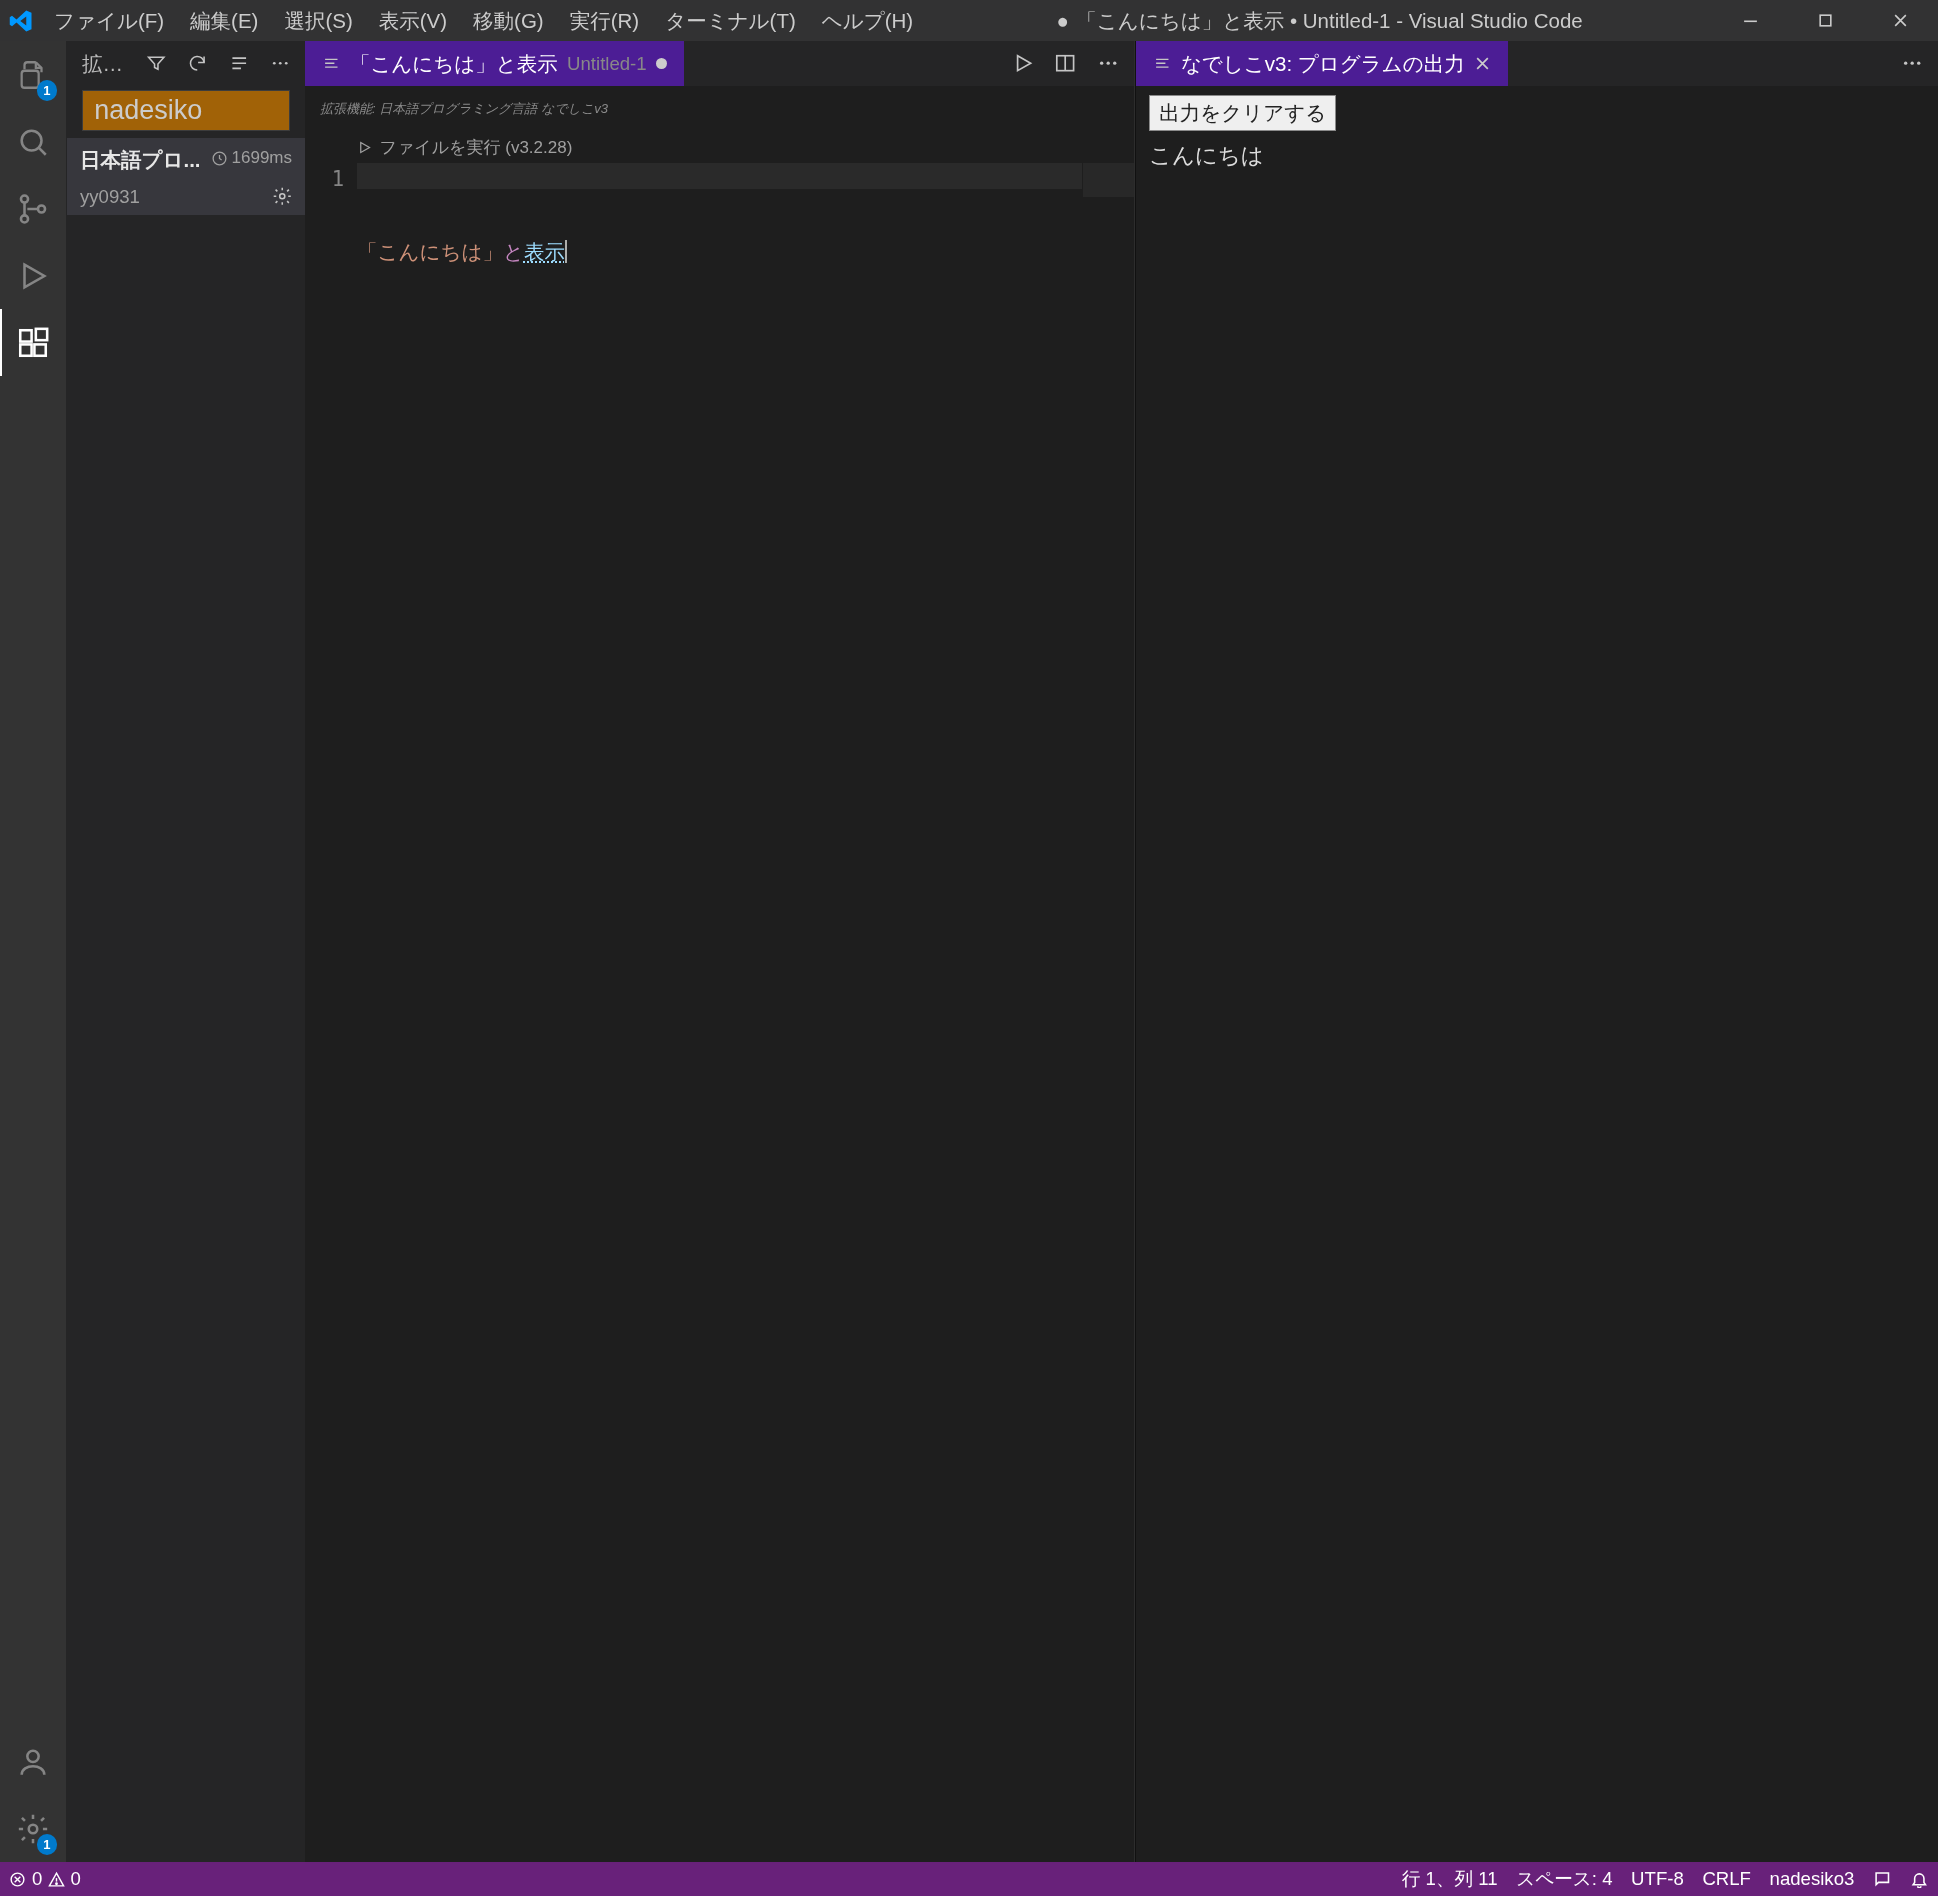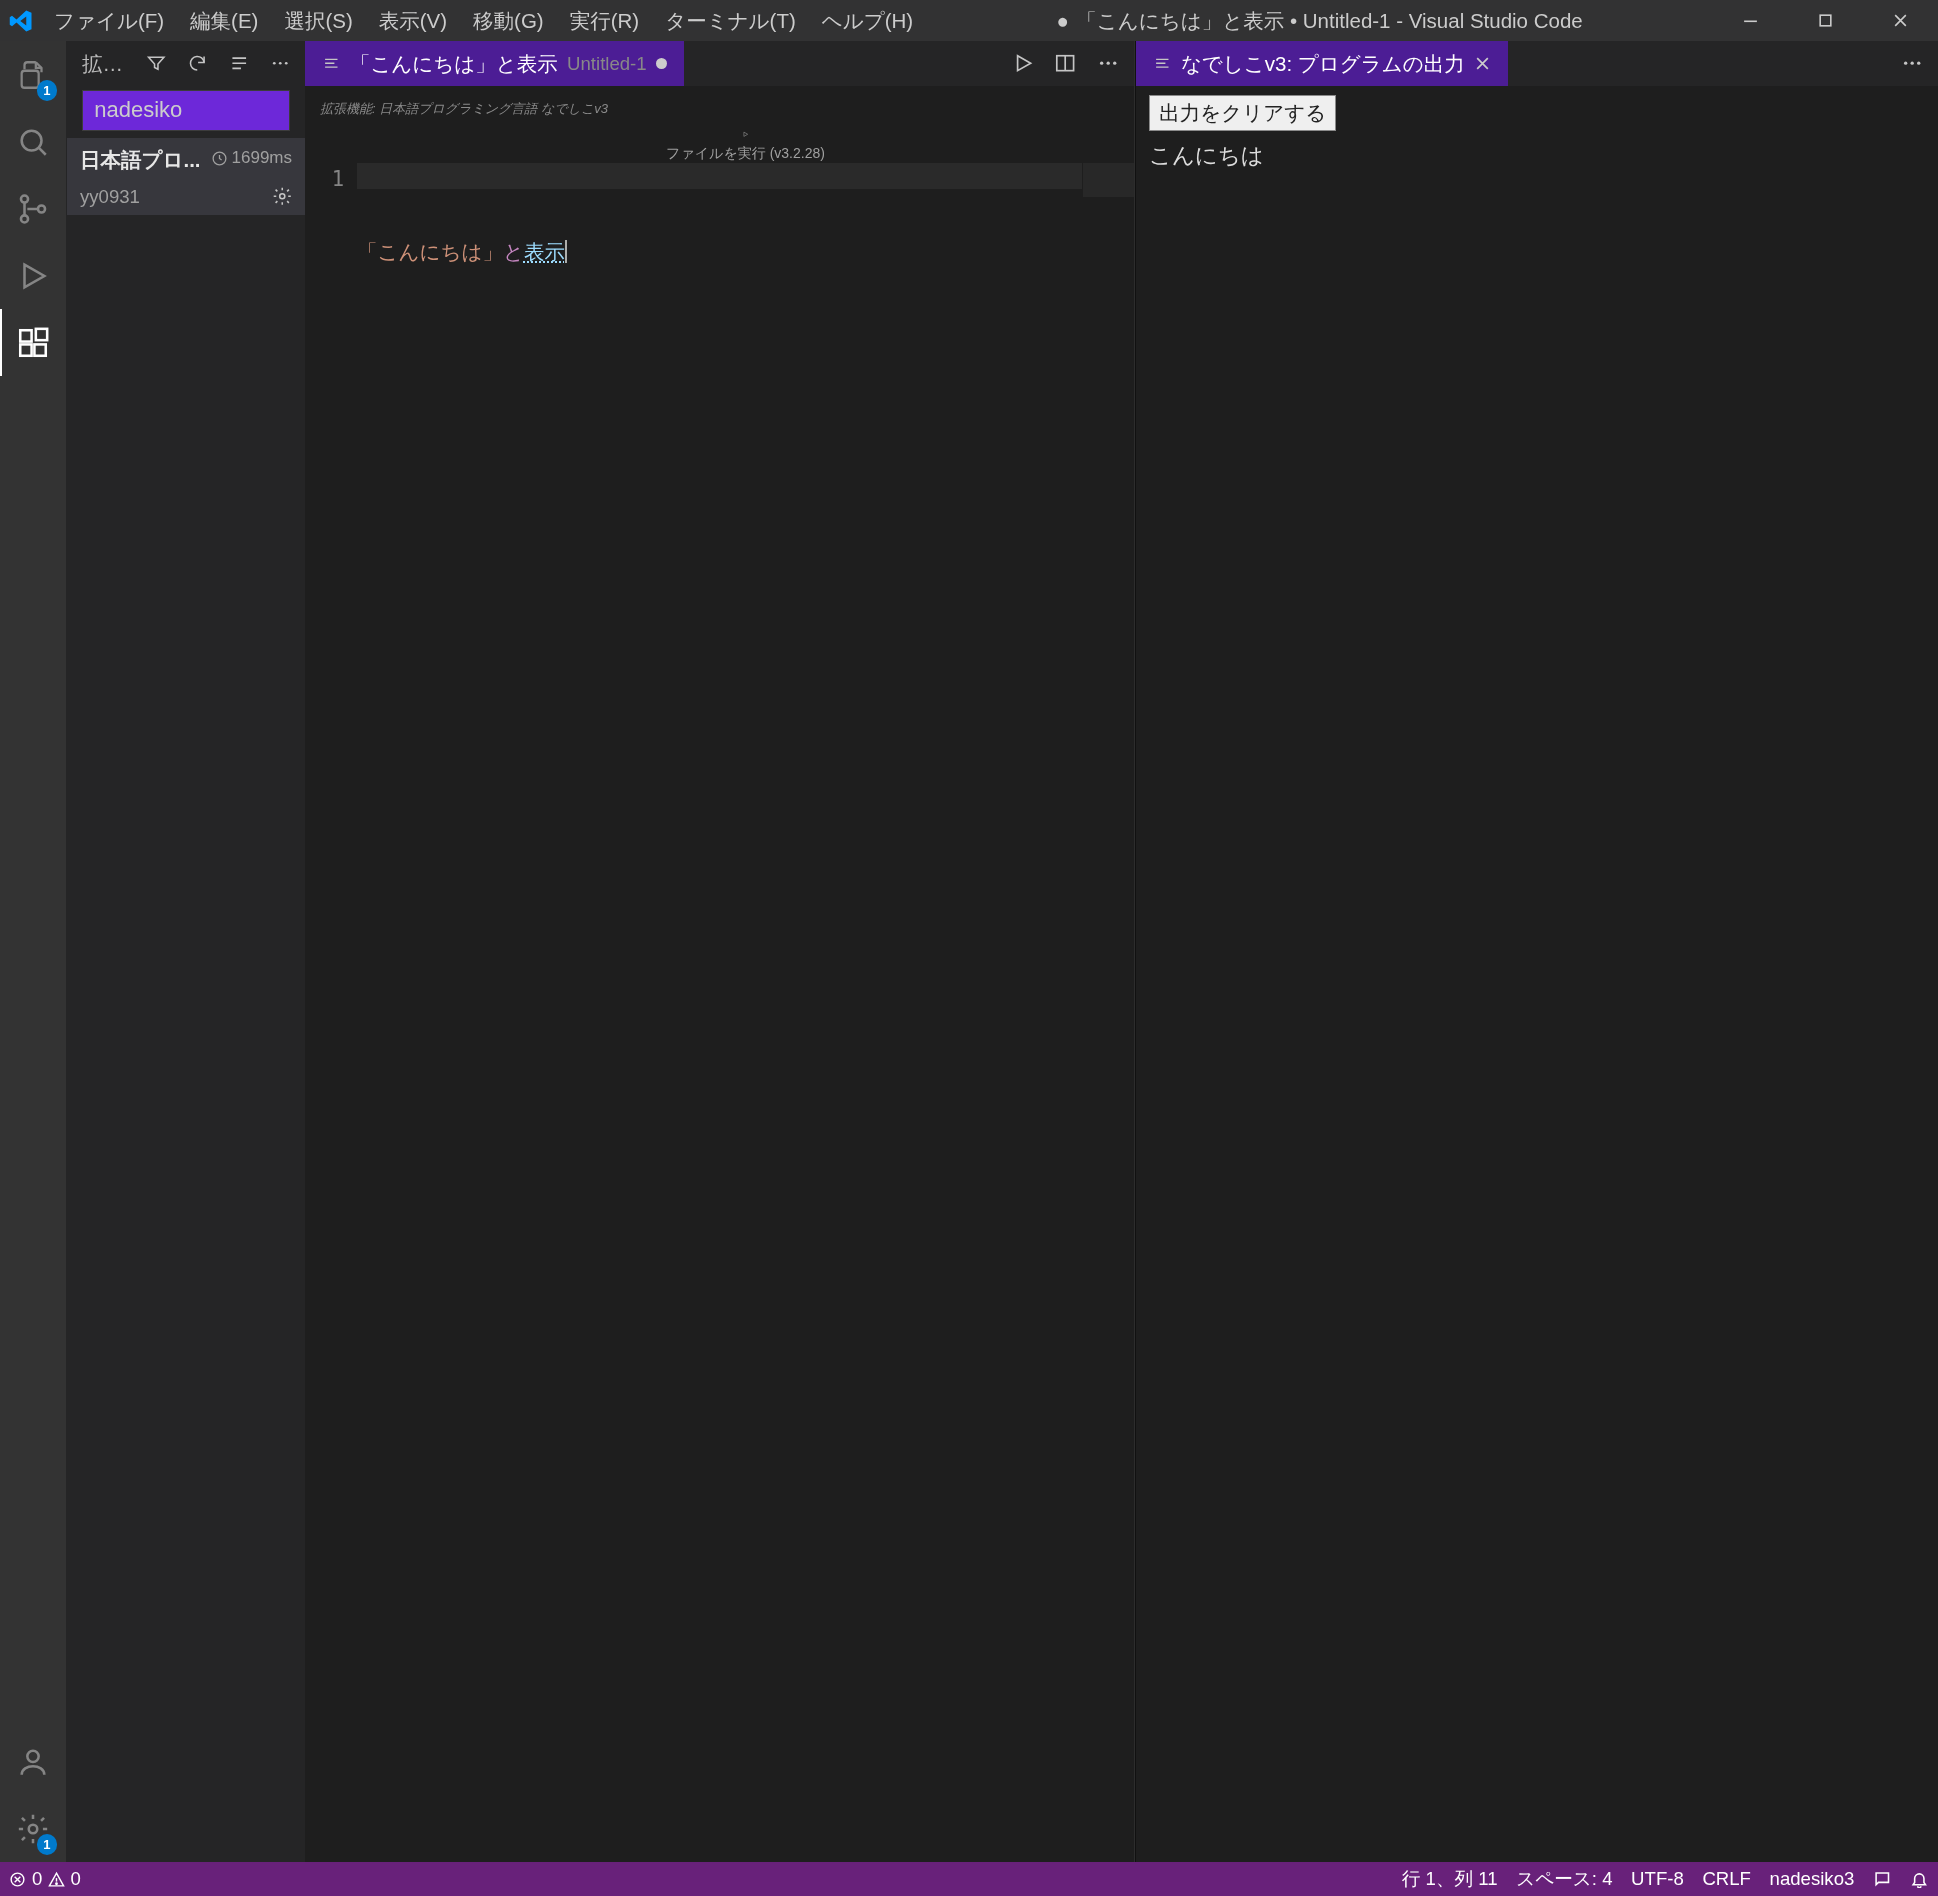--- a/index.html
+++ b/index.html
@@ -77,22 +77,22 @@
   font-size: 20.5px; color: #bbbbbb;
   gap: 7.5px;
 }
 .sidebar-header .label { flex: 1; overflow: hidden; text-overflow: ellipsis; white-space: nowrap; }
 .sidebar-header .iconbtn {
   width: 34px; height: 34px; display: flex; align-items: center; justify-content: center; color: #c5c5c5;
 }
 .search-wrap { padding: 3.7px 15px 7.5px 15px; }
 .search-input {
   width: 100%; height: 41px;
-  background: #6d28d9; border: 0.9px solid #3c3c3c;
-  color: #cccccc; font-size: 22px;
+  background: #a16207; border: 0.9px solid #3c3c3c;
+  color: #cccccc; font-size: 27px;
   padding: 0 11.2px; outline: none;
 }
 .ext-item {
   padding: 7.5px 13px 7.5px 13px;
   display: flex; flex-direction: column;
   background: #37373d;
   position: relative;
   justify-content: center;
 }
 .ext-row1 { display: flex; align-items: baseline; gap: 9.3px; }
@@ -129,21 +129,21 @@
 .tab .close-x { color:#cccccc; }
 .tab-fill { flex:1; background: #252526; }
 .tab-actions {
   display:flex; align-items:center; gap: 5.6px;
   padding: 0 7.5px; background:#252526; color:#c5c5c5;
 }
 .tab-actions .iconbtn { width:37px; height:37px; display:flex; align-items:center; justify-content:center; }
 .breadcrumb {
   height: 32px; background: #1e1e1e; color: #a0a0a0;
   display: flex; align-items: center; padding-left: 52px;
-  font-size: 14px; gap: 7.5px; flex-direction: column;
+  font-size: 17px; gap: 7.5px;
 }
 .ext-detail {
   padding: 7.5px 15px; color: #8a8a8a; font-style: italic; font-size: 13px;
   height: 45px; display:flex; align-items:center;
   background: #1e1e1e;
   white-space: nowrap; overflow: hidden;
 }
 .code-area { flex:1; display:flex; position:relative; }
 .gutter {
   width: 52px; background: #1e1e1e; color:#858585;

